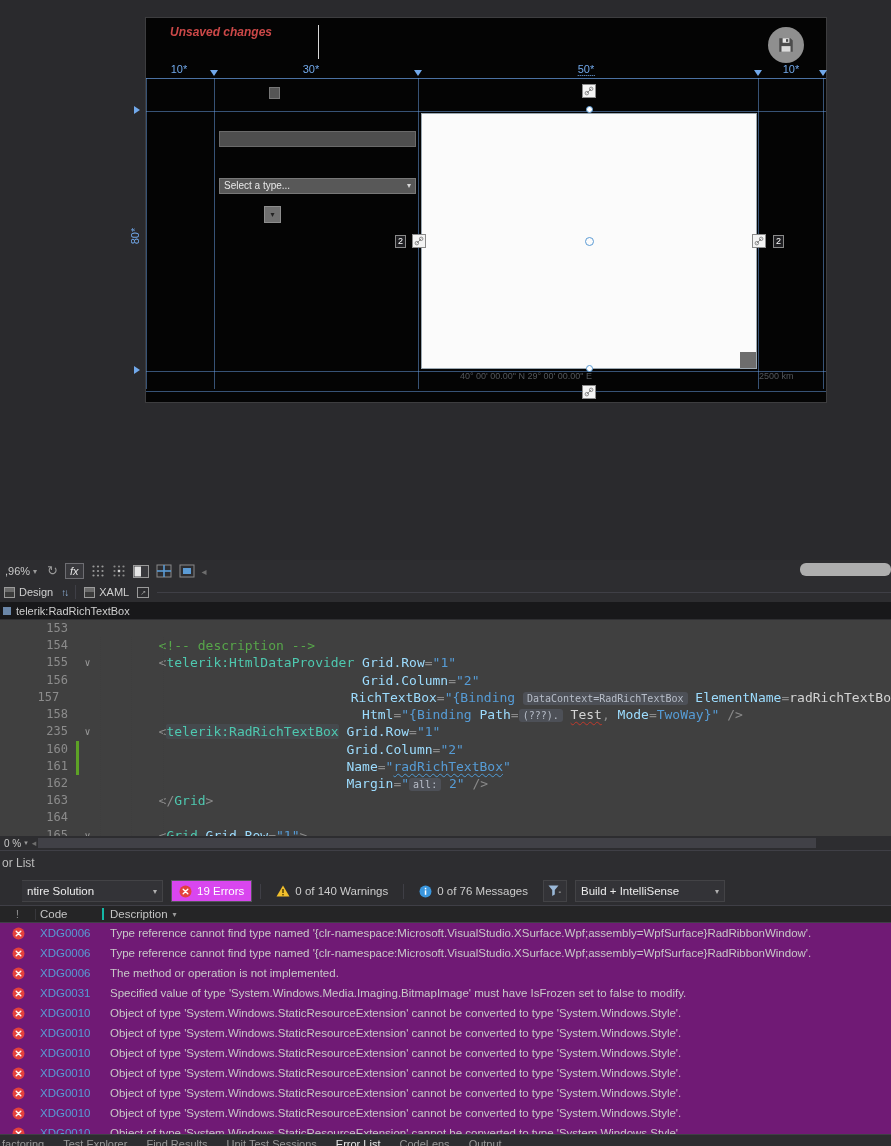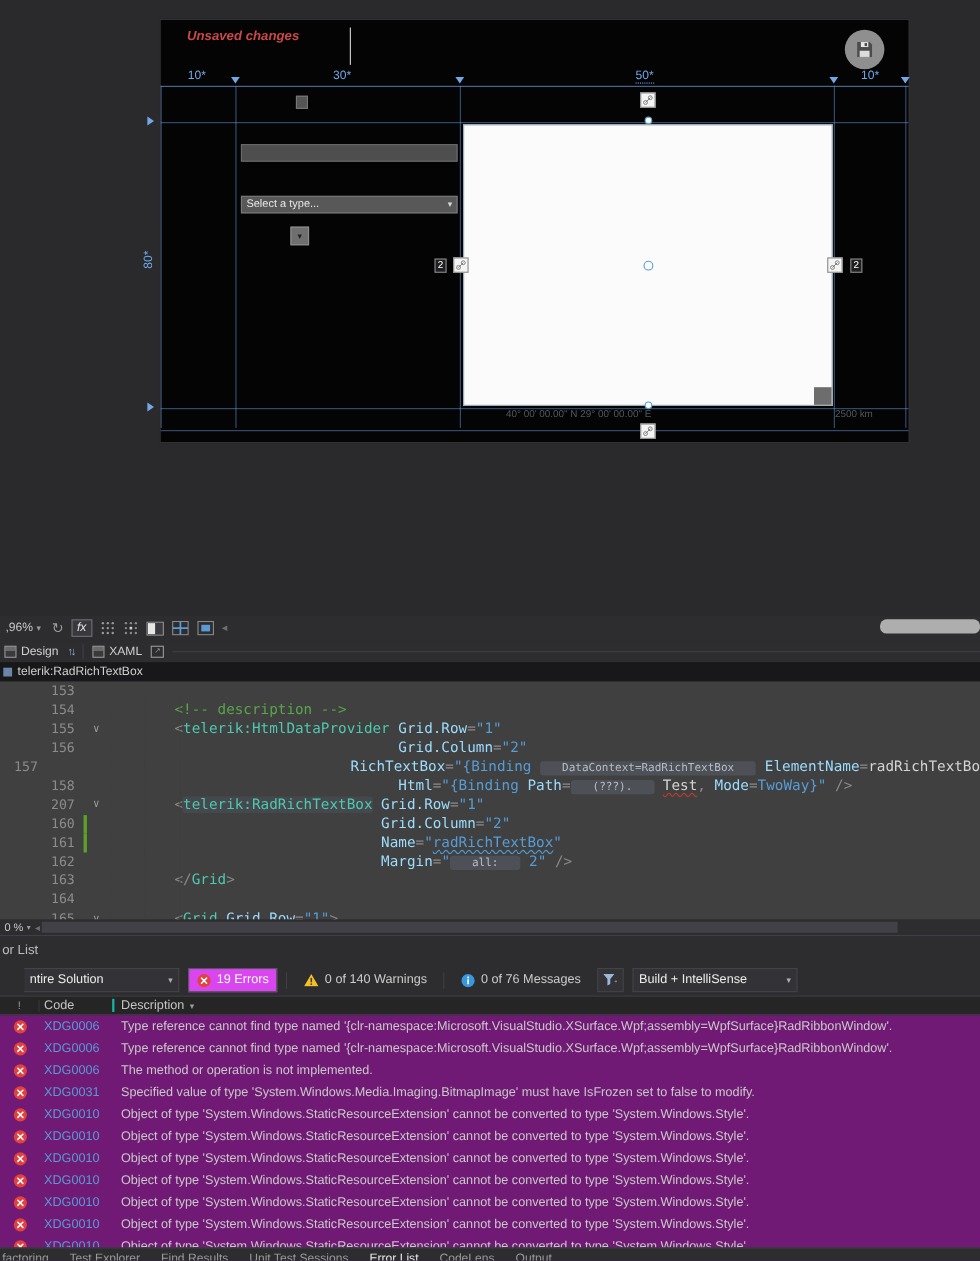--- a/index.html
+++ b/index.html
@@ -61,21 +61,21 @@
   .code-line { display:flex; height:17.23px; }
   .ln { width:74px; text-align:right; padding-right:6px; color:#8c8c8c; font-family:"DejaVu Sans Mono",monospace; font-size:12px; line-height:17.23px; }
   .chg { width:3px; margin-left:2px; }
   .chg.on { background:#5da226; }
   .fold { width:17px; text-align:center; color:#9a9a9a; font-size:10px; line-height:17.23px; font-family:"DejaVu Sans Mono",monospace; }
   .codetext { flex:1; white-space:pre; font-family:"DejaVu Sans Mono",monospace; font-size:13px; line-height:17.23px; }
   .guide { position:absolute; top:17px; bottom:0; width:0; border-left:1px dotted #3e3e3e; }
   .tk-p { color:#8a8a8a; } .tk-t { color:#4ec9b0; }
   .tk-th { color:#4ec9b0; background:#45494d; border-radius:2px; }
   .tk-a { color:#9cdcfe; } .tk-v { color:#569cd6; } .tk-c { color:#57a64a; } .tk-w { color:#d4d4d4; }
-  .tk-h { display:inline-block; background:#4d5057; color:#b7bdc8; font-size:10px; line-height:13px; padding:0 20px; border-radius:3px; }
+  .tk-h { display:inline-block; background:#4d5057; color:#b7bdc8; font-size:10px; line-height:13px; padding:0 4px; border-radius:3px; }
   .tk-eR { color:#d4d4d4; text-decoration-line:underline; text-decoration-style:wavy; text-decoration-color:#c0392b; text-decoration-thickness:1px; text-underline-offset:2px; }
   .tk-eB { color:#569cd6; text-decoration-line:underline; text-decoration-style:wavy; text-decoration-color:#4f9cd6; text-decoration-thickness:1px; text-underline-offset:2px; }
 
   
   .ed-scroll { position:absolute; left:0; top:836px; width:891px; height:14px; background:#2d2d30; display:flex; align-items:center; }
   .ed-zoom { color:#c8c8c8; font-size:10px; padding:0 4px; display:flex; gap:3px; align-items:center; }
   .ed-zoom .chev { font-size:7px; color:#9a9a9a; }
   .ed-left-arr { color:#6e6e6e; font-size:9px; margin-right:2px; }
   .ed-thumb { width:778px; height:10px; background:#414147; }
 
@@ -298,21 +298,21 @@
         <div class="fold"></div>
         <div class="codetext" style="padding-left: 34ch;"><span class="tk-a">RichTextBox</span><span class="tk-p">=</span><span class="tk-v">"{Binding</span><span class="tk-w"> </span><span class="tk-h">DataContext=RadRichTextBox</span><span class="tk-w"> </span><span class="tk-a">ElementName</span><span class="tk-p">=</span><span class="tk-w">radRichTextBo</span></div>
       </div>
       <div class="code-line">
         <div class="ln">158</div>
         <div class="chg"></div>
         <div class="fold"></div>
         <div class="codetext" style="padding-left: 34ch;"><span class="tk-a">Html</span><span class="tk-p">=</span><span class="tk-v">"{Binding</span><span class="tk-w"> </span><span class="tk-a">Path</span><span class="tk-p">=</span><span class="tk-h">(???).</span><span class="tk-w"> </span><span class="tk-eR">Test</span><span class="tk-p">,</span><span class="tk-w"> </span><span class="tk-a">Mode</span><span class="tk-p">=</span><span class="tk-v">TwoWay}"</span><span class="tk-w"> </span><span class="tk-p">/&gt;</span></div>
       </div>
       <div class="code-line">
-        <div class="ln">207</div>
+        <div class="ln">235</div>
         <div class="chg"></div>
         <div class="fold">∨</div>
         <div class="codetext" style="padding-left: 8ch;"><span class="tk-p">&lt;</span><span class="tk-th">telerik:RadRichTextBox</span><span class="tk-w"> </span><span class="tk-a">Grid.Row</span><span class="tk-p">=</span><span class="tk-v">"1"</span></div>
       </div>
       <div class="code-line">
         <div class="ln">160</div>
         <div class="chg on"></div>
         <div class="fold"></div>
         <div class="codetext" style="padding-left: 32ch;"><span class="tk-a">Grid.Column</span><span class="tk-p">=</span><span class="tk-v">"2"</span></div>
       </div>

